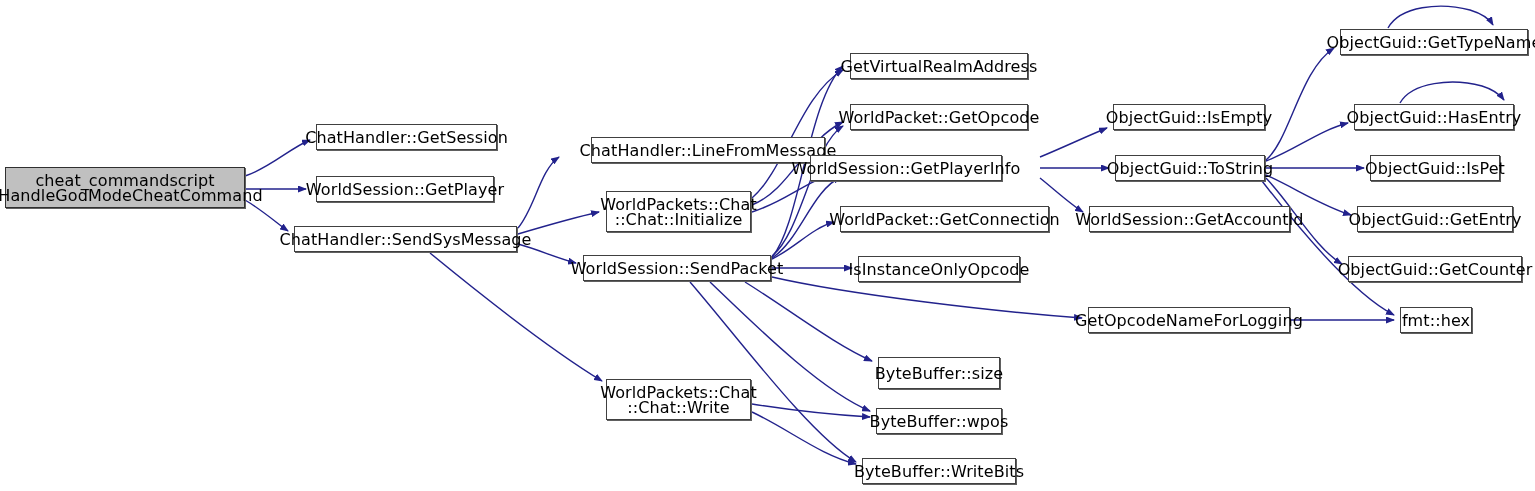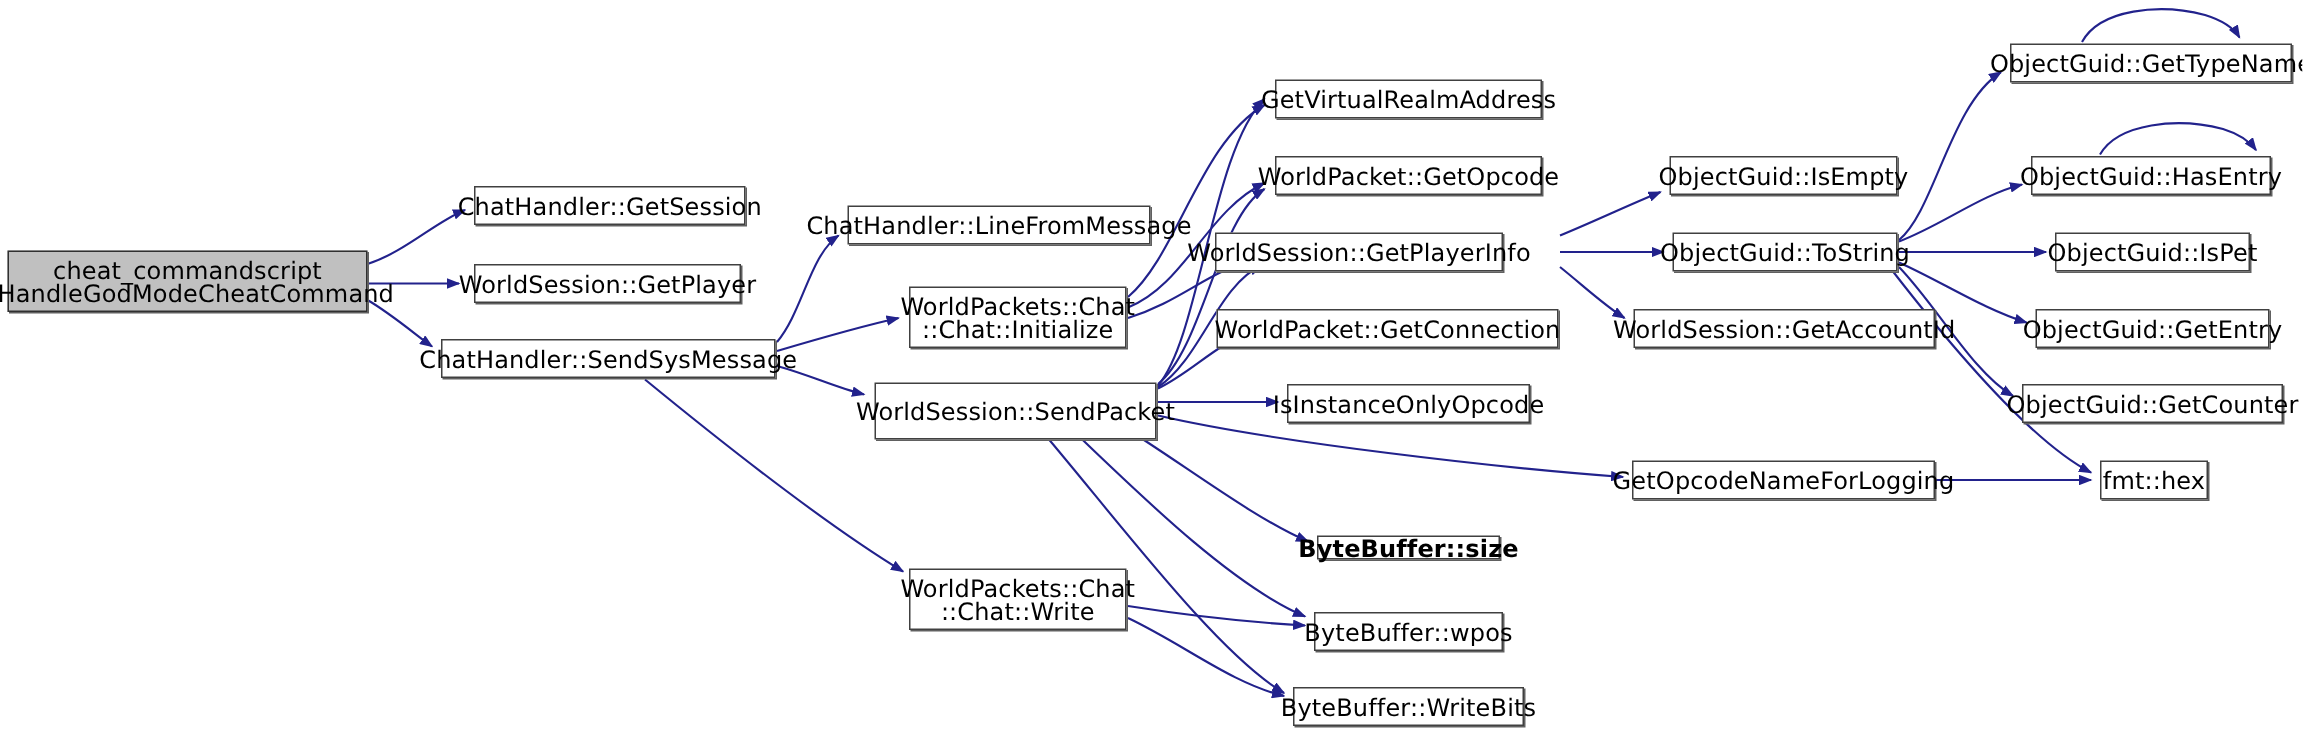--- a/index.html
+++ b/index.html
@@ -92,32 +92,32 @@
         <path d="M1388,28 C1400,6 1440,2 1470,10 C1483,14 1490,20 1493,25" marker-end="url(#arrow)"></path>
         <path d="M1400,103 C1412,82 1452,78 1482,86 C1495,90 1501,96 1504,100" marker-end="url(#arrow)"></path>
       </g>
   </svg>
   <div id="node-layer">
       <div class="node root" style="left: 5px; top: 167px; width: 240px; height: 41px;"><span>cheat_commandscript
 ::HandleGodModeCheatCommand</span></div>
       <div class="node" style="left: 316px; top: 124px; width: 181px; height: 26px;"><span>ChatHandler::GetSession</span></div>
       <div class="node" style="left: 316px; top: 176px; width: 178px; height: 26px;"><span>WorldSession::GetPlayer</span></div>
       <div class="node" style="left: 294px; top: 226px; width: 223px; height: 26px;"><span>ChatHandler::SendSysMessage</span></div>
-      <div class="node" style="left: 565px; top: 137px; width: 202px; height: 26px;"><span>ChatHandler::LineFromMessage</span></div>
+      <div class="node" style="left: 591px; top: 137px; width: 234px; height: 26px;"><span>ChatHandler::LineFromMessage</span></div>
       <div class="node" style="left: 606px; top: 191px; width: 145px; height: 41px;"><span>WorldPackets::Chat
 ::Chat::Initialize</span></div>
-      <div class="node" style="left: 583px; top: 255px; width: 188px; height: 38px;"><span>WorldSession::SendPacket</span></div>
+      <div class="node" style="left: 583px; top: 255px; width: 188px; height: 26px;"><span>WorldSession::SendPacket</span></div>
       <div class="node" style="left: 606px; top: 379px; width: 145px; height: 41px;"><span>WorldPackets::Chat
 ::Chat::Write</span></div>
       <div class="node" style="left: 850px; top: 53px; width: 178px; height: 26px;"><span>GetVirtualRealmAddress</span></div>
       <div class="node" style="left: 850px; top: 104px; width: 178px; height: 26px; text-align: right;"><span>WorldPacket::GetOpcode</span></div>
       <div class="node" style="left: 810px; top: 155px; width: 192px; height: 26px;"><span>WorldSession::GetPlayerInfo</span></div>
-      <div class="node" style="left: 811px; top: 206px; width: 228px; height: 26px;"><span>WorldPacket::GetConnection</span></div>
+      <div class="node" style="left: 840px; top: 206px; width: 209px; height: 26px;"><span>WorldPacket::GetConnection</span></div>
       <div class="node" style="left: 858px; top: 256px; width: 162px; height: 26px; text-align: center;"><span>IsInstanceOnlyOpcode</span></div>
-      <div class="node" style="left: 878px; top: 357px; width: 122px; height: 16px; font-weight: bold;"><span>ByteBuffer::size</span></div>
+      <div class="node" style="left: 878px; top: 357px; width: 122px; height: 32px;"><span>ByteBuffer::size</span></div>
       <div class="node" style="left: 876px; top: 408px; width: 126px; height: 26px;"><span>ByteBuffer::wpos</span></div>
       <div class="node" style="left: 862px; top: 458px; width: 154px; height: 26px;"><span>ByteBuffer::WriteBits</span></div>
       <div class="node" style="left: 1113px; top: 104px; width: 152px; height: 26px;"><span>ObjectGuid::IsEmpty</span></div>
       <div class="node" style="left: 1115px; top: 155px; width: 150px; height: 26px;"><span>ObjectGuid::ToString</span></div>
       <div class="node" style="left: 1089px; top: 206px; width: 201px; height: 26px;"><span>WorldSession::GetAccountId</span></div>
       <div class="node" style="left: 1088px; top: 307px; width: 202px; height: 26px;"><span>GetOpcodeNameForLogging</span></div>
       <div class="node" style="left: 1340px; top: 29px; width: 188px; height: 26px;"><span>ObjectGuid::GetTypeName</span></div>
       <div class="node" style="left: 1354px; top: 104px; width: 160px; height: 26px;"><span>ObjectGuid::HasEntry</span></div>
       <div class="node" style="left: 1370px; top: 155px; width: 130px; height: 26px;"><span>ObjectGuid::IsPet</span></div>
       <div class="node" style="left: 1357px; top: 206px; width: 156px; height: 26px;"><span>ObjectGuid::GetEntry</span></div>

